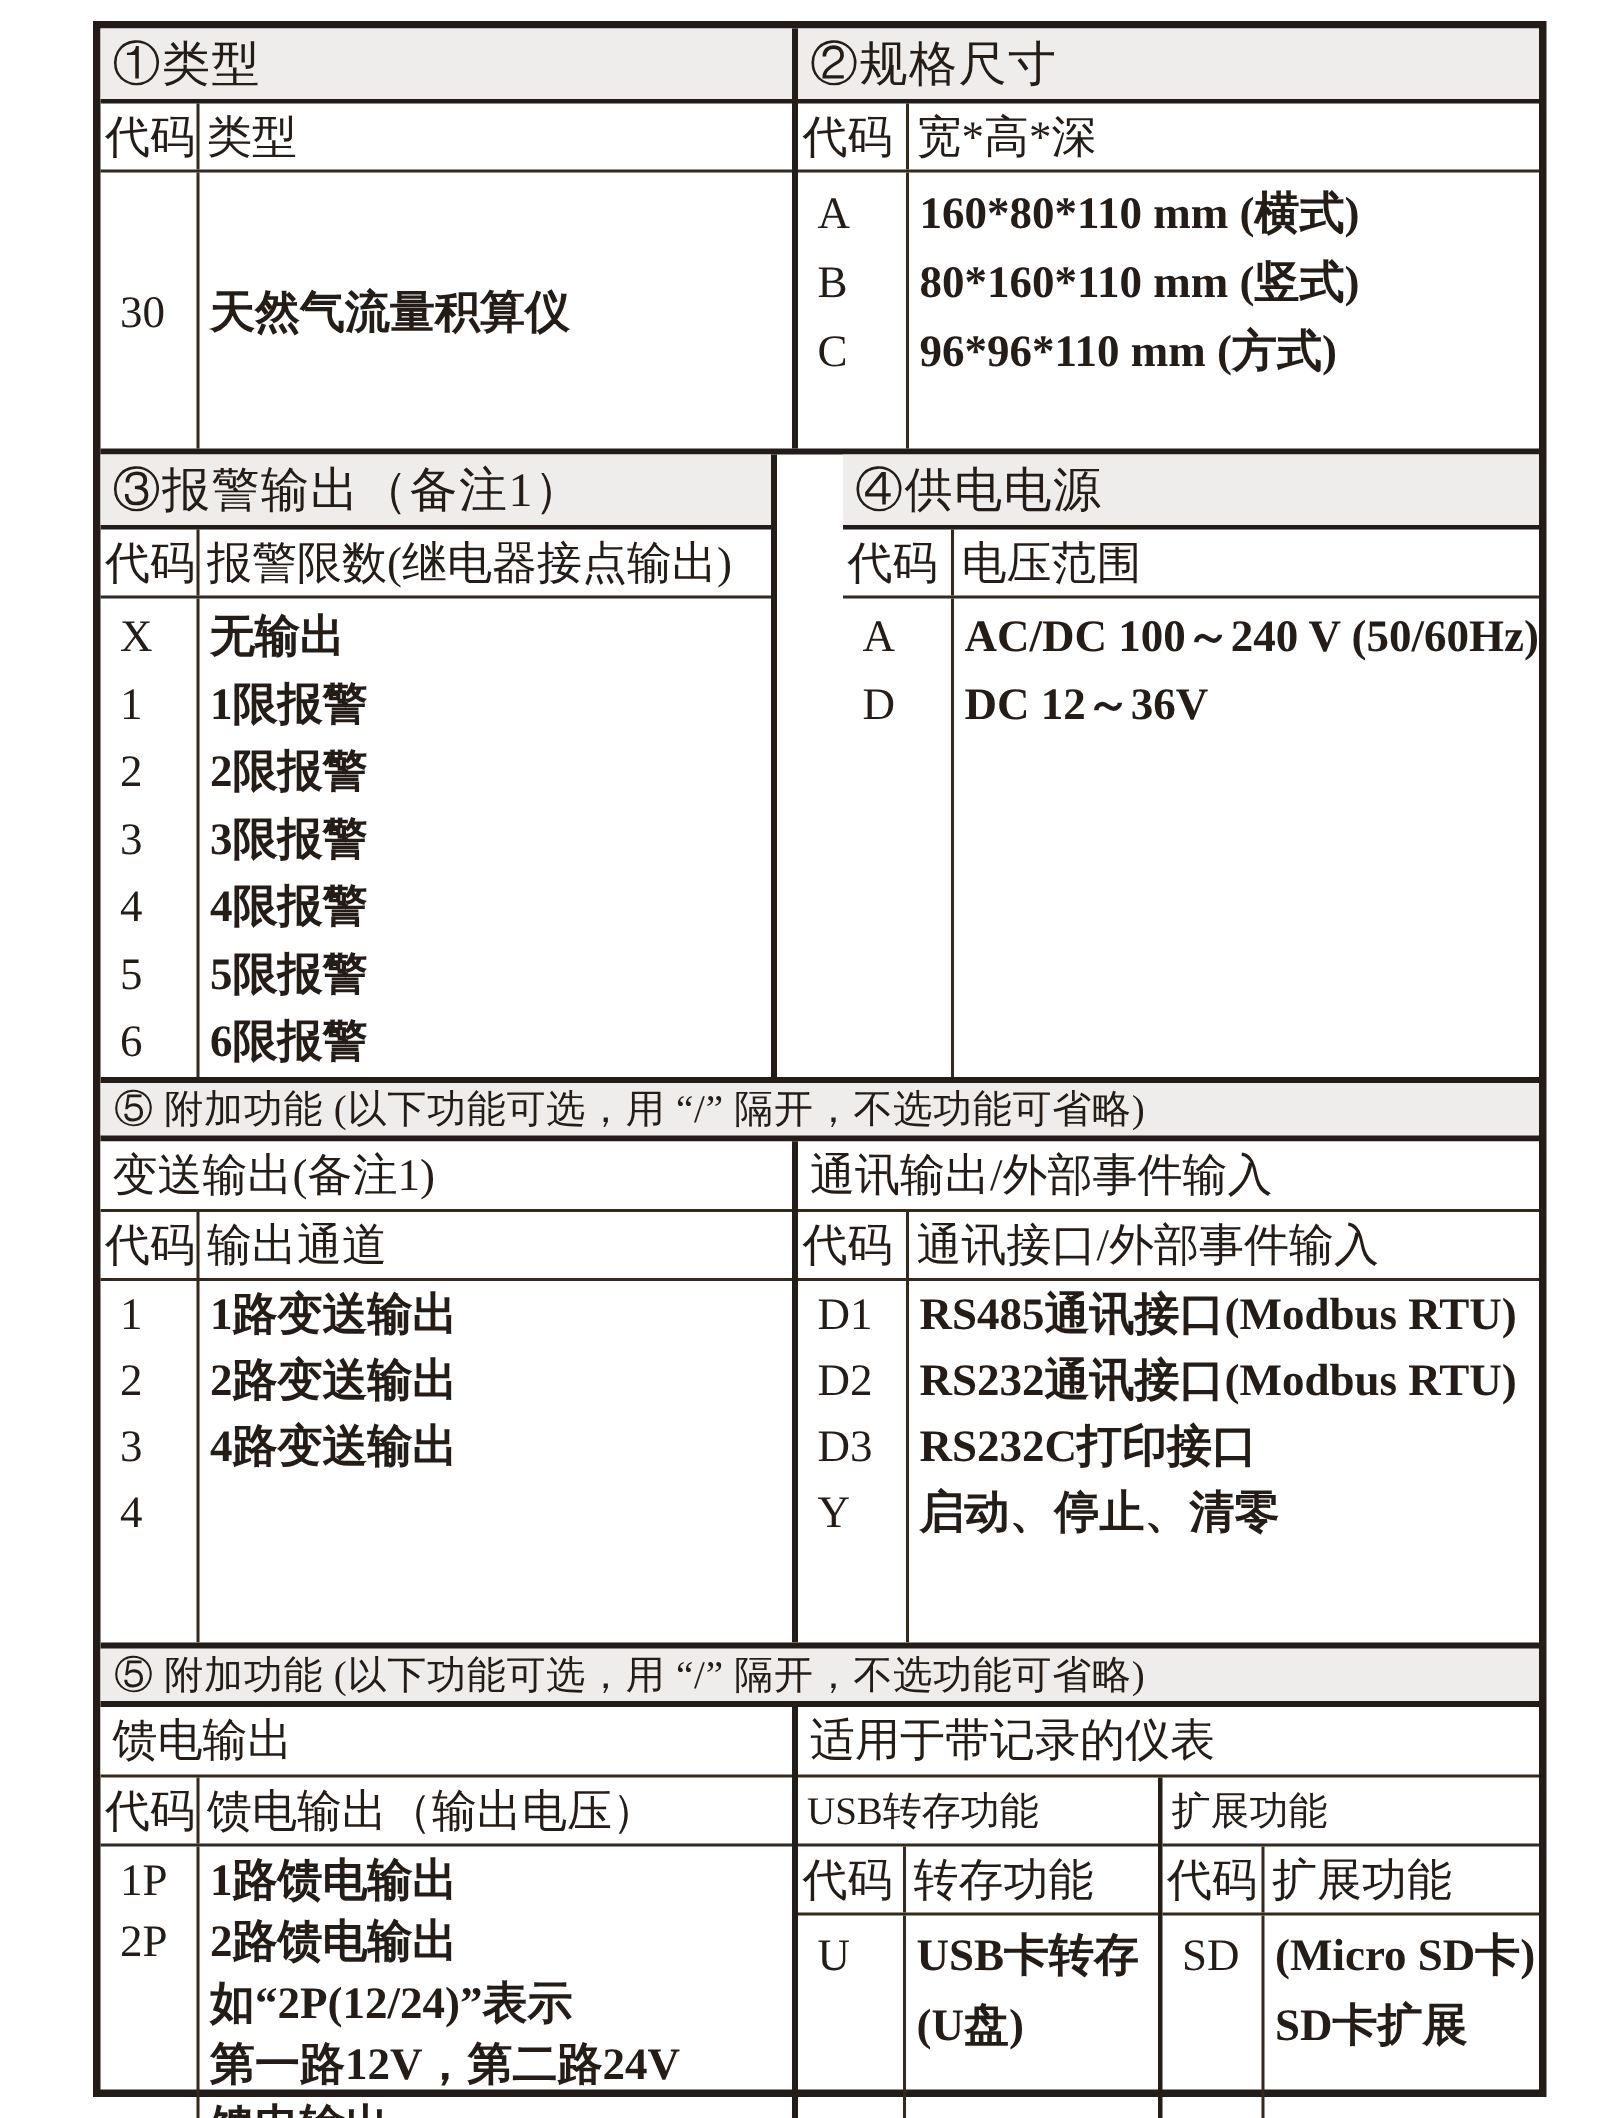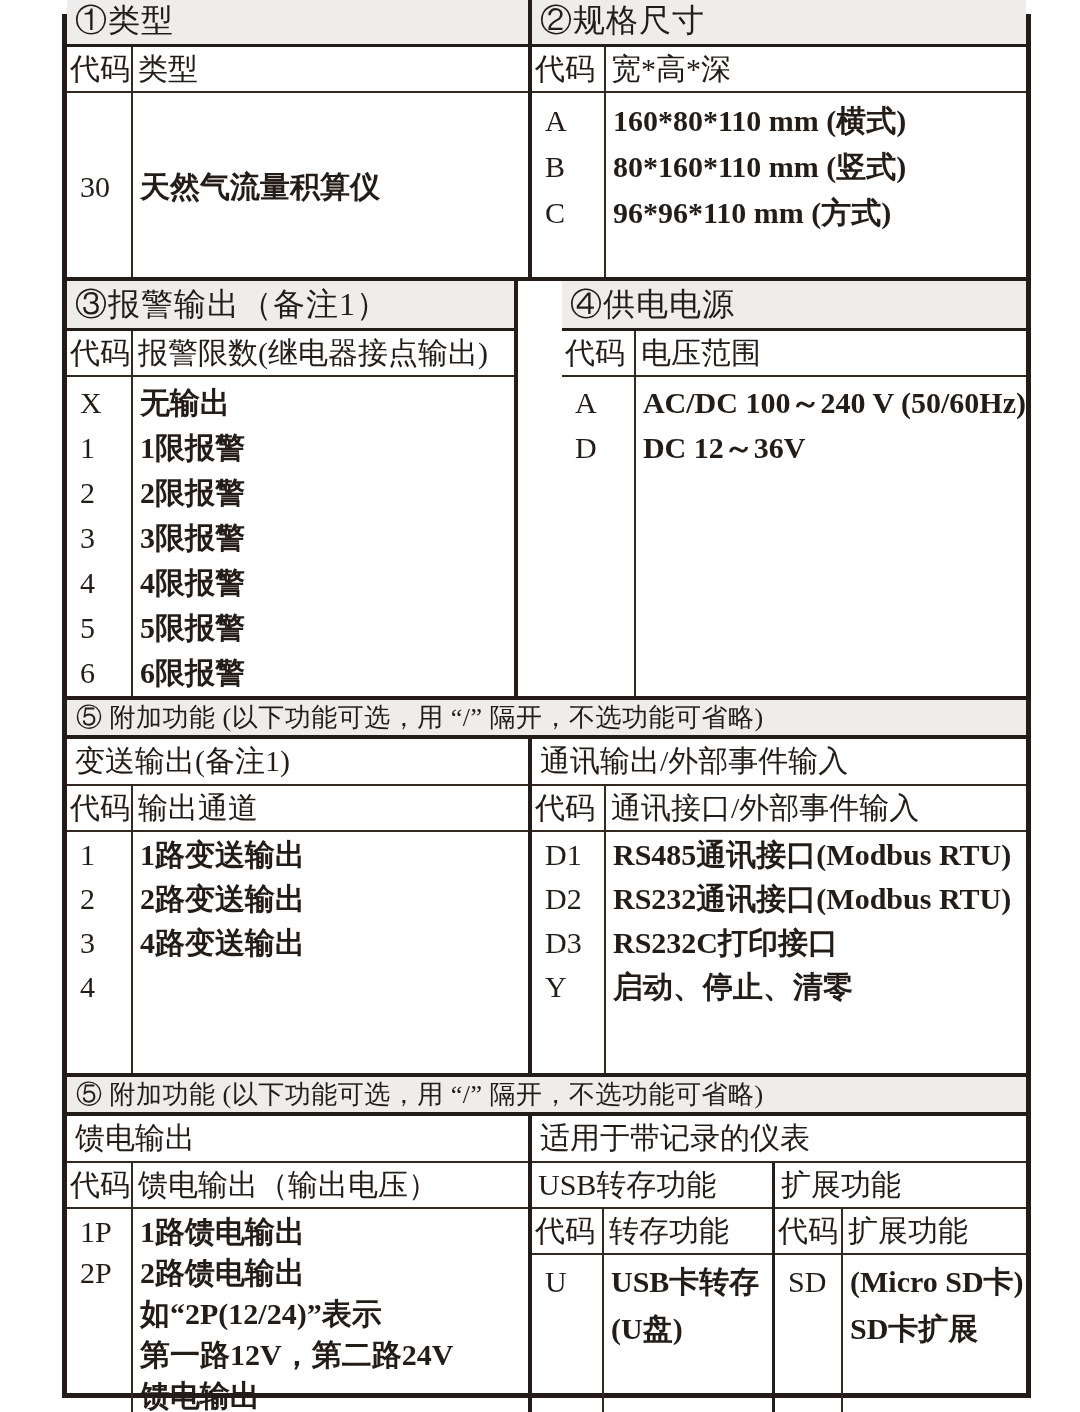--- a/index.html
+++ b/index.html
@@ -5,21 +5,21 @@
   html,body { margin:0; padding:0; }
   body {
     width:1080px; height:1412px; background:#ffffff;
     font-family:"Liberation Serif","DejaVu Serif",serif;
     color:#231c17;
   }
   .sheet { position:relative; width:1080px; height:1412px; background:#ffffff; overflow:hidden; }
   .spec-table {
     position:absolute; left:62px; top:14px; width:969px; height:1384px;
     box-sizing:border-box; border:5px solid #241c18; background:#ffffff;
-    display:flex; flex-direction:column;justify-content:center;
+    display:flex; flex-direction:column;
   }
   .band { display:flex; box-sizing:border-box; flex:0 0 auto; }
   .band.tsep { border-top:4px solid #241c18; }
   .half-left  { width:465px; box-sizing:border-box; border-right:4px solid #241c18; display:flex; flex-direction:column; }
   .half-right { flex:1; display:flex; flex-direction:column; box-sizing:border-box; }
 
   .sec-title {
     height:50px; box-sizing:border-box; background:#eeedeb;
     border-bottom:3px solid #241c18;
     font-size:32px; display:flex; align-items:center; padding-left:8px;
@@ -68,21 +68,21 @@
   .band-3 .tbody .ln { height:44px; line-height:44px; }
   .band-3 .tbody .ln-wrap { padding-top:1px; }
   .band-4 .half-left .tbody .ln { height:41px; line-height:41px; }
   .band-4 .half-left .tbody .ln-wrap { padding-top:2px; }
 
   .rec-split { flex:1; display:flex; min-height:0; }
   .rec-usb { width:243px; box-sizing:border-box; border-right:3px solid #241c18; display:flex; flex-direction:column; }
   .rec-ext { flex:1; display:flex; flex-direction:column; }
   .rec-title {
     height:46px; box-sizing:border-box; border-bottom:2px solid #33291f;
-    font-size:30px; display:flex; align-items:center; padding-left:6px; white-space:nowrap; overflow:hidden;
+    font-size:26px; display:flex; align-items:center; padding-left:6px; white-space:nowrap; overflow:hidden;
   }
   .rec-colhead { height:46px; }
   .rec-body .ln { height:47px; line-height:47px; }
   .rec-body .ln-wrap { padding-top:3px; }
   .w-code-u { width:72px; }
   .w-code-sd { width:68px; }
 </style>
 </head>
 <body>
 

